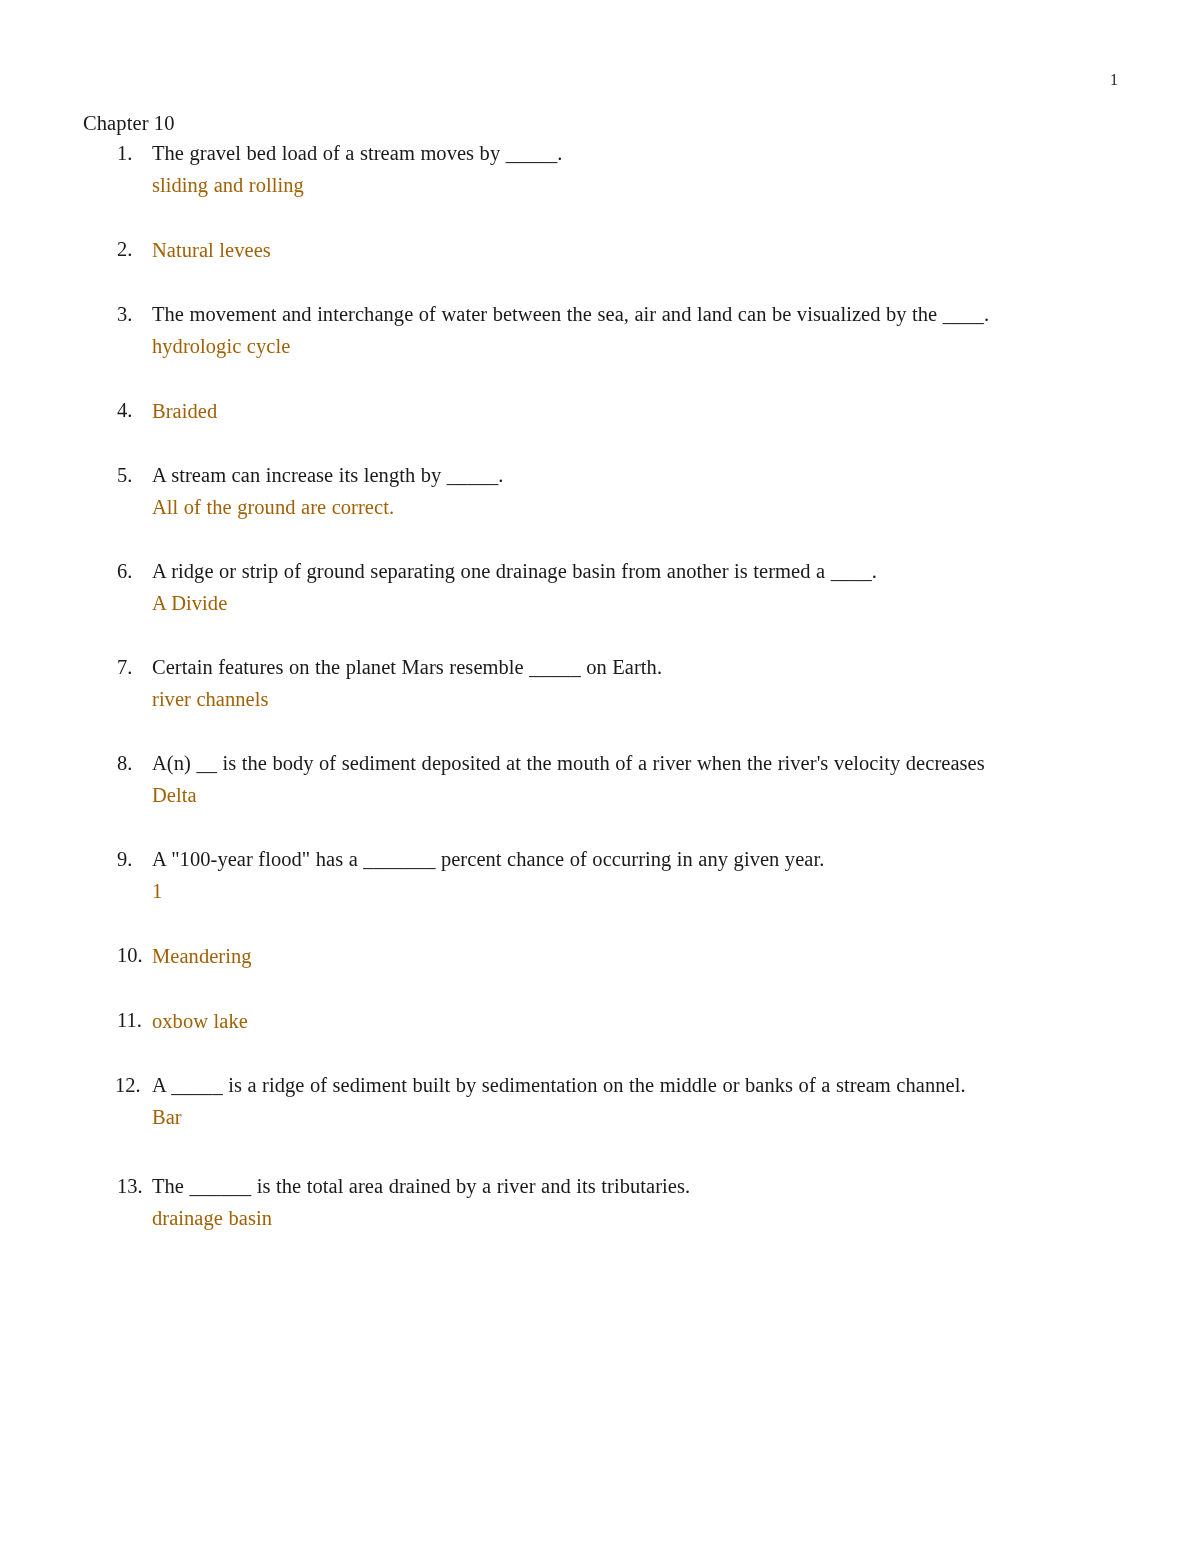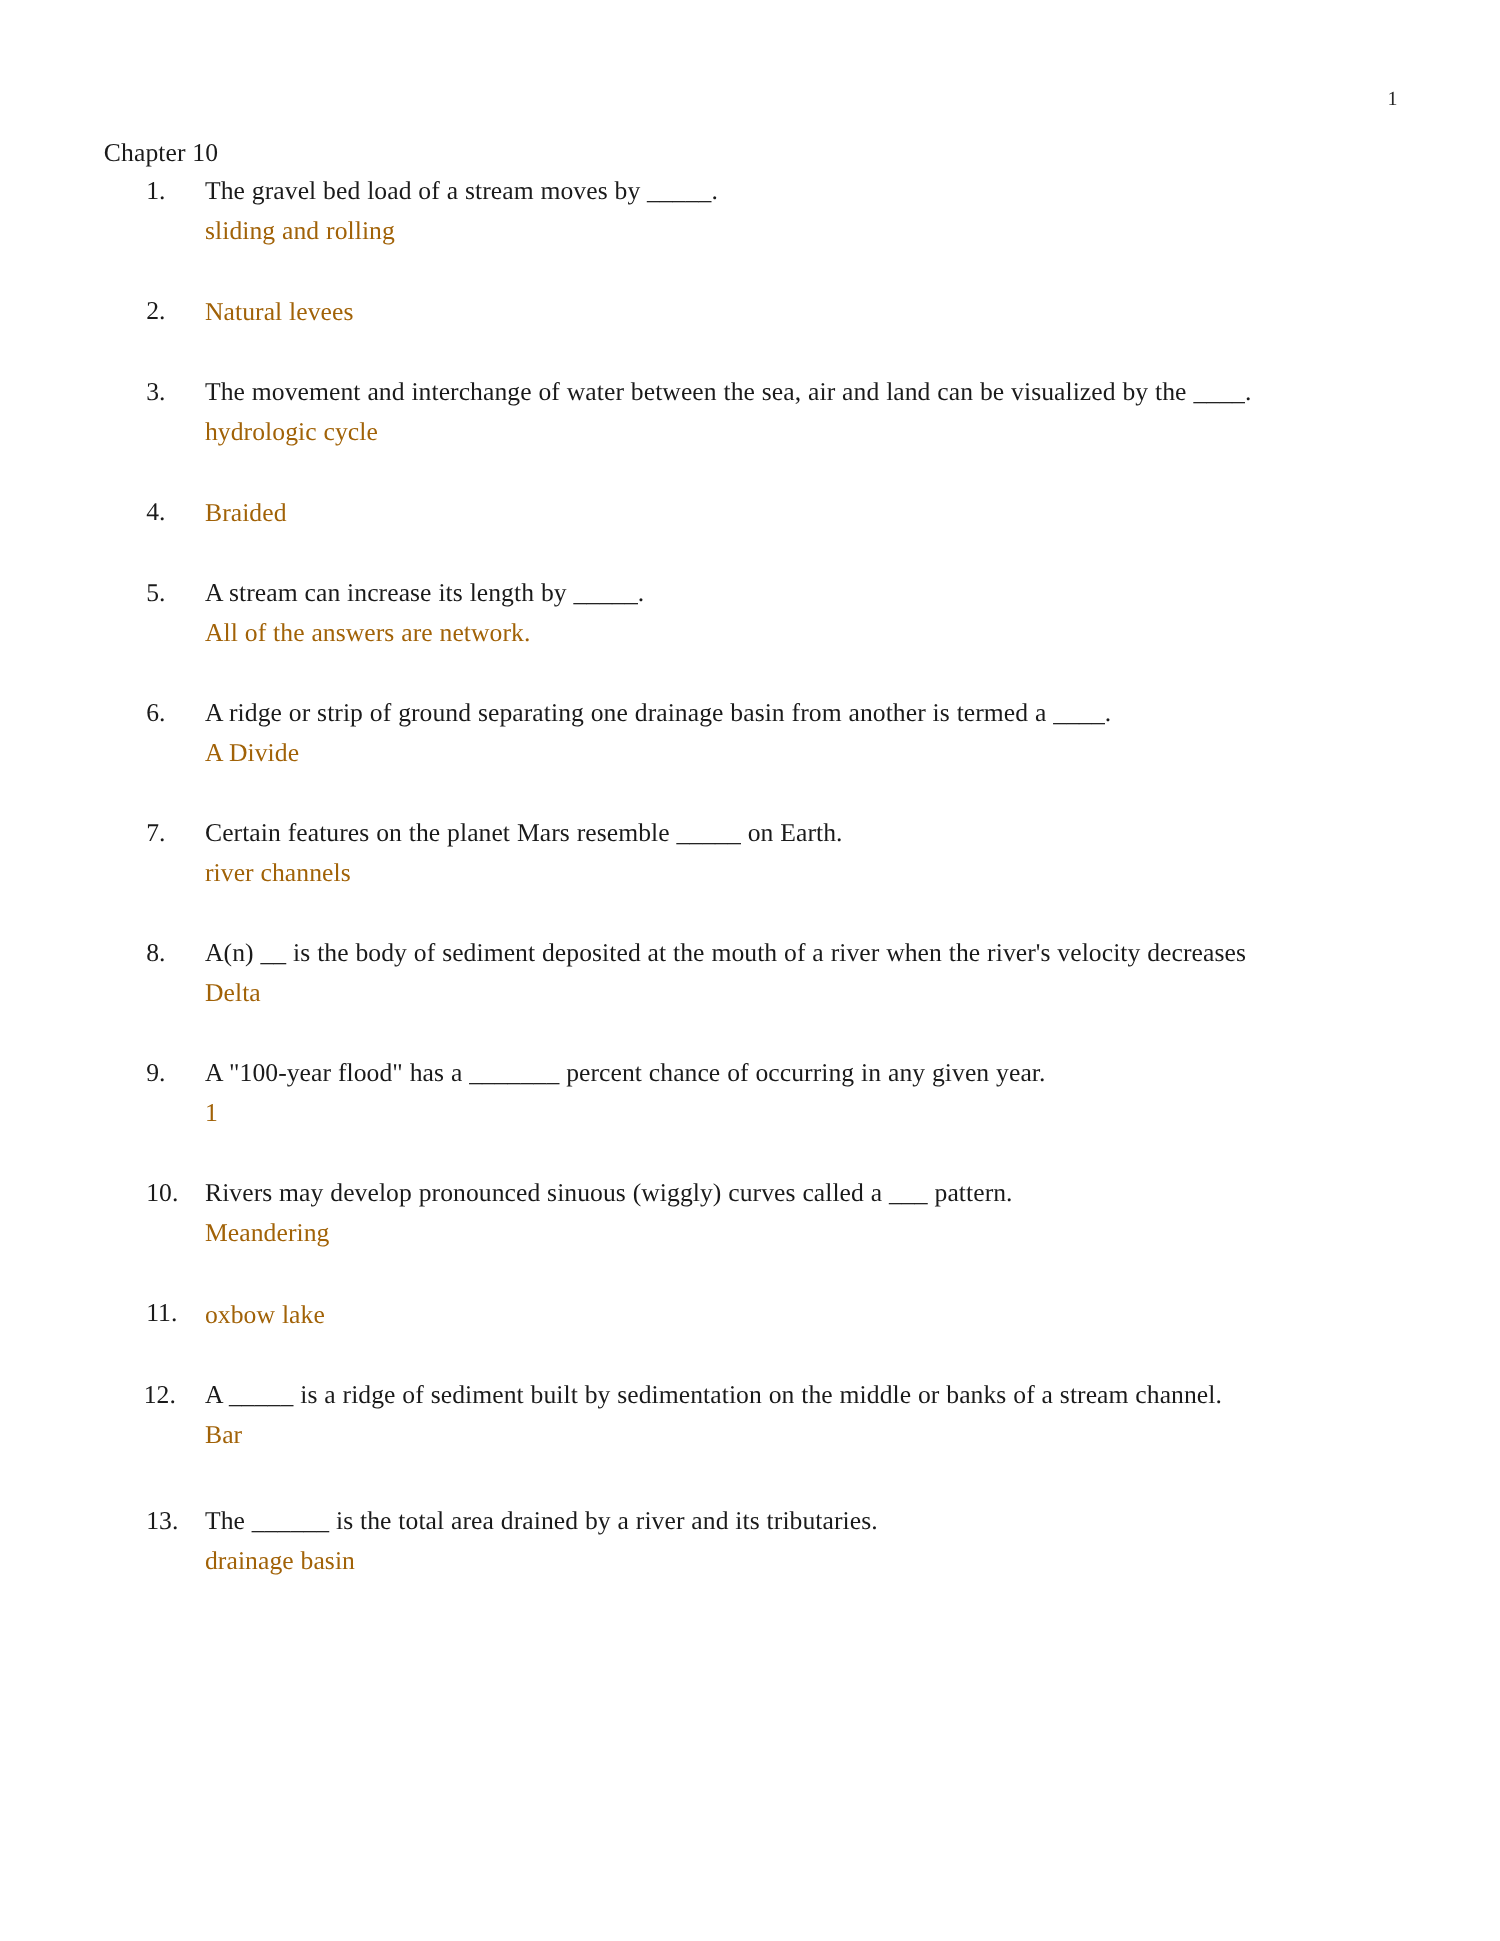--- a/index.html
+++ b/index.html
@@ -80,21 +80,20 @@
 
   
   .qa-item.tight .qa-num {
     width: 69px;
     padding-left: 32px;
   }
 
   .qa-body {
     flex: 1 1 auto;
     min-width: 0;
-    margin-left: 12px;
   }
 
   .qa-question {
     font-size: 20.5px;
     line-height: 31px;
     color: #1a1a1a;
     text-align: left;
     letter-spacing: 0.05px;
     word-spacing: 0.3px;
   }
@@ -155,21 +154,21 @@
           <div class="qa-answer">Braided</div>
         </div>
       </div>
     </div>
 
     <div class="qa-item">
       <div class="qa-row">
         <div class="qa-num">5.</div>
         <div class="qa-body">
           <div class="qa-question">A stream can increase its length by _____.</div>
-          <div class="qa-answer">All of the answers are network.</div>
+          <div class="qa-answer">All of the ground are correct.</div>
         </div>
       </div>
     </div>
 
     <div class="qa-item">
       <div class="qa-row">
         <div class="qa-num">6.</div>
         <div class="qa-body">
           <div class="qa-question">A ridge or strip of ground separating one drainage basin from another is termed a ____.</div>
           <div class="qa-answer">A Divide</div>
@@ -204,21 +203,20 @@
           <div class="qa-question">A "100-year flood" has a _______ percent chance of occurring in any given year.</div>
           <div class="qa-answer">1</div>
         </div>
       </div>
     </div>
 
     <div class="qa-item">
       <div class="qa-row">
         <div class="qa-num">10.</div>
         <div class="qa-body">
-          <div class="qa-question">Rivers may develop pronounced sinuous (wiggly) curves called a ___ pattern.</div>
           <div class="qa-answer">Meandering</div>
         </div>
       </div>
     </div>
 
     <div class="qa-item">
       <div class="qa-row">
         <div class="qa-num">11.</div>
         <div class="qa-body">
           <div class="qa-answer">oxbow lake</div>

